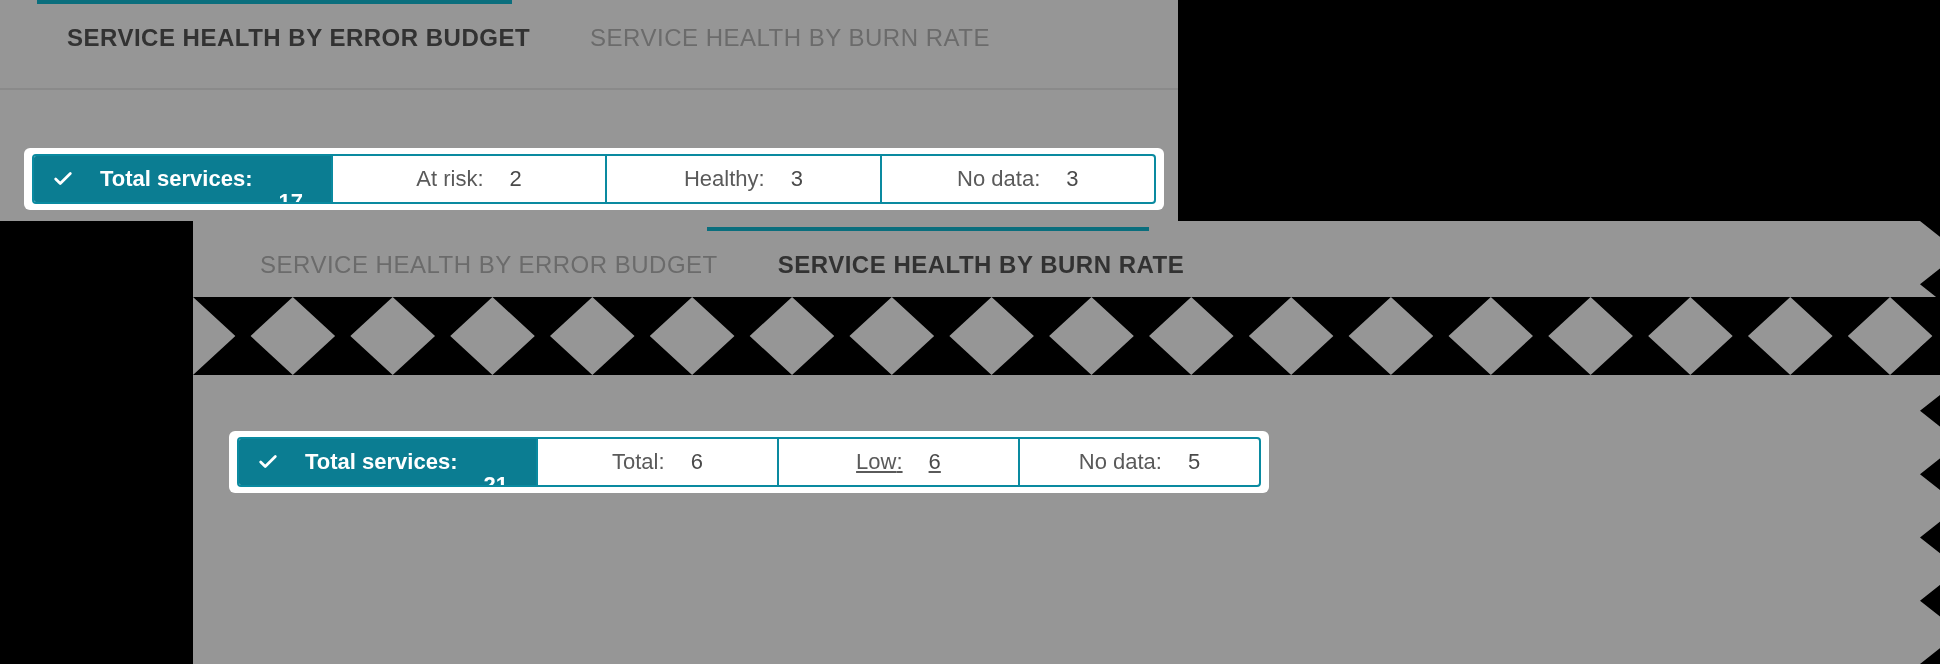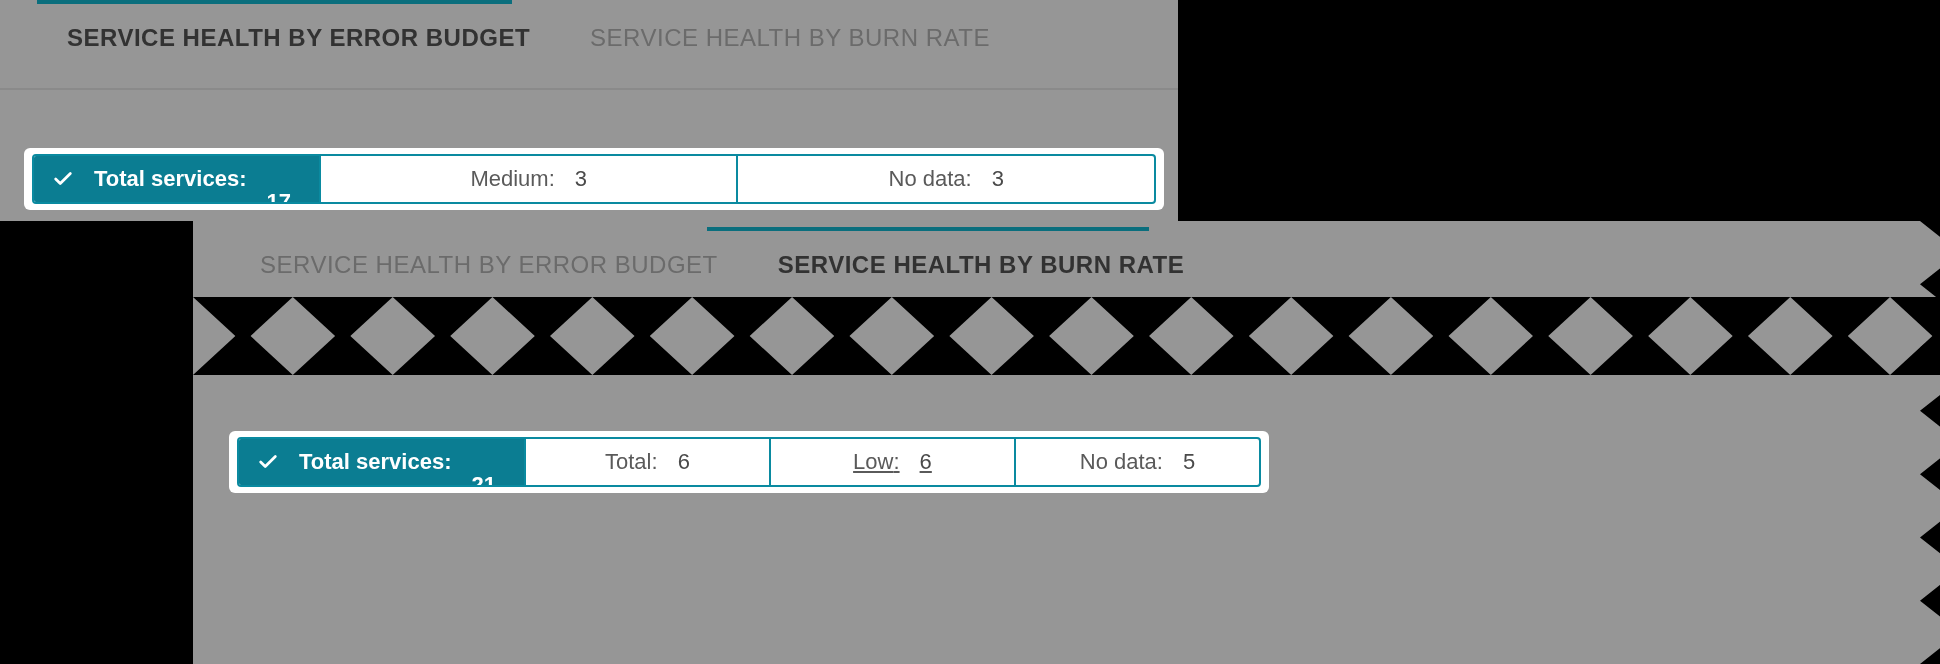--- a/index.html
+++ b/index.html
@@ -12,21 +12,21 @@
     .tabs { display: flex; align-items: flex-end; height: 70px; }
     .tab { font-size: 24px; font-weight: 600; letter-spacing: 0.5px; color: #4b4b4b; padding: 22px 30px 18px 30px; cursor: pointer; white-space: nowrap; }
     .tab.inactive { color: #6b6b6b; font-weight: 500; }
     .tab.active { color: #323232; }
     .active-underline { position: absolute; height: 4px; background: #0a6e7d; top: 0; }
 
     .hr { position: absolute; height: 2px; background: #8a8a8a; left: 0; right: 0; }
 
     .summary-wrap { position: absolute; background: #fff; border-radius: 6px; padding: 6px 8px; }
     .summary { display: flex; align-items: stretch; border: 2px solid #0a8aa0; border-radius: 4px; overflow: hidden; height: 50px; }
-    .cell { display: flex; align-items: center; justify-content: center; gap: 20px; padding: 0 28px; color: #5a5a5a; font-size: 22px; border-left: 2px solid #0a8aa0; white-space: nowrap; cursor: pointer; }
+    .cell { display: flex; align-items: center; justify-content: center; gap: 26px; padding: 0 28px; color: #5a5a5a; font-size: 22px; border-left: 2px solid #0a8aa0; white-space: nowrap; cursor: pointer; }
     .cell:first-child { border-left: none; }
     .cell .label::after { content: ":"; }
     .cell .value { color: #4a4a4a; }
     .cell.total { background: #0b7d92; color: #fff; font-weight: 700; }
     .cell.total .value { color: #fff; font-weight: 700; margin-top: 45px; }
     .check { width: 22px; height: 22px; display: inline-block; }
     .check svg { width: 22px; height: 22px; display: block; }
 
     
     .zig { position: absolute; left: 0; right: 0; height: 46px; background: #000; }
@@ -66,21 +66,25 @@
       <div class="cell total" style="flex:0 0 264px; justify-content:flex-start; padding-left:18px;">
         <span class="check">
           <svg viewBox="0 0 24 24">
               <path d="M4 12l5 5L20 6" fill="none" stroke="#fff" stroke-width="3" stroke-linecap="round" stroke-linejoin="round"></path>
             </svg>
         </span>
         <span class="label">Total services</span>
         <span class="value">17</span>
       </div>
       <div class="cell" style="flex:1;">
-        <span class="label">Medium</span>
+        <span class="label">At risk</span>
+        <span class="value">2</span>
+      </div>
+      <div class="cell" style="flex:1;">
+        <span class="label">Healthy</span>
         <span class="value">3</span>
       </div>
       <div class="cell" style="flex:1;">
         <span class="label">No data</span>
         <span class="value">3</span>
       </div>
     </div>
   </div>
 </div>
 

